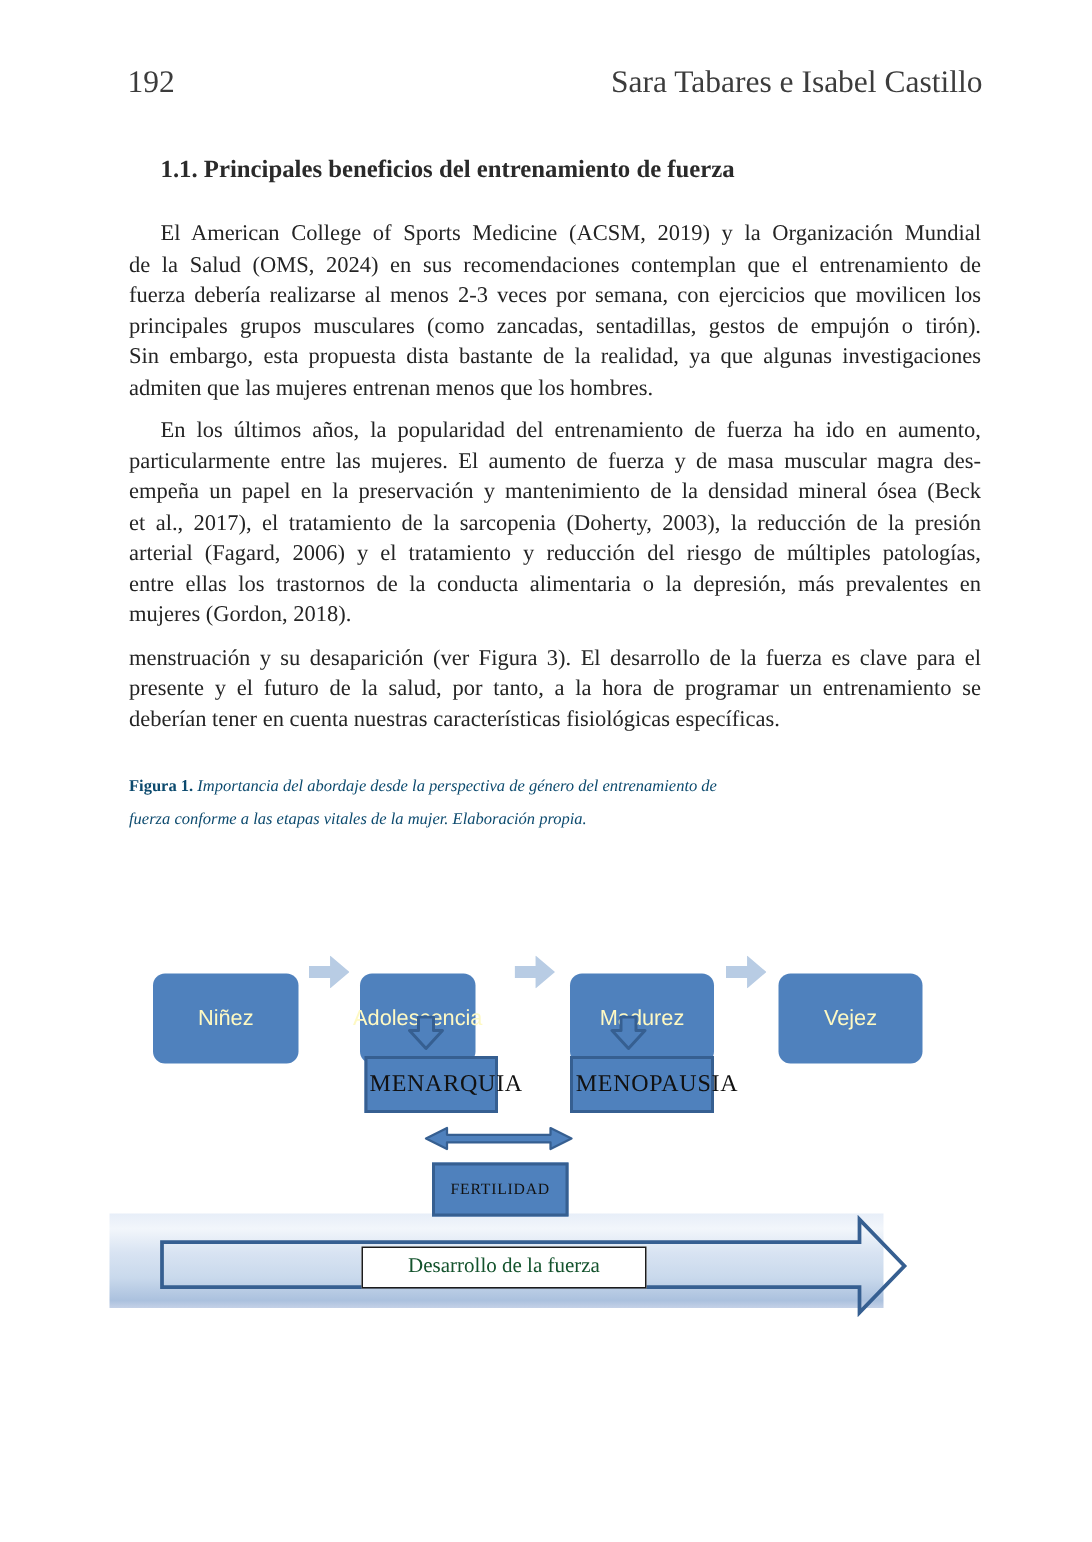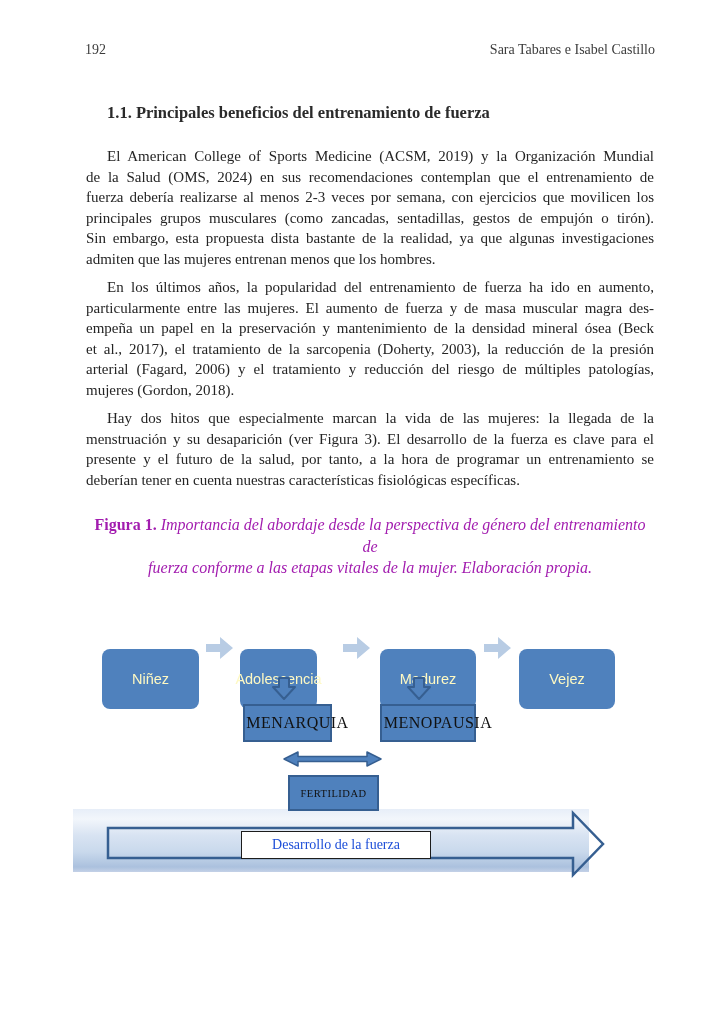--- a/index.html
+++ b/index.html
@@ -14,21 +14,21 @@
     width:728px;height:1028px;
     background:#ffffff;
     overflow:hidden;
     font-family:"Liberation Serif", serif;
     color:var(--ink);
   }
   
   .running-head{
     position:absolute;top:42px;left:85px;width:570px;
     display:flex;justify-content:space-between;align-items:baseline;
-    font-size:14px;color:#3c3c3c;
+    font-size:21px;color:#3c3c3c;
   }
   
   .section-heading{
     position:absolute;top:103px;left:107px;
     font-size:16.5px;font-weight:bold;color:#2a2a2a;
   }
   
   .body-text{
     position:absolute;top:146px;left:86px;width:568px;
     font-size:15px;color:#242424;
@@ -38,21 +38,21 @@
     box-sizing:border-box;width:100%;
     line-height:20.5px;
     text-align:justify;text-align-last:justify;
     white-space:normal;
   }
   .tline.first{padding-left:21px;}
   .tline.last{text-align-last:left;}
   
   .caption{
     position:absolute;top:514px;left:86px;width:568px;
-    text-align:center;font-size:16px;line-height:21.5px;color:#a21caf;
+    font-size:11px;line-height:21.5px;color:#0c4a6e;
   }
   .caption .cap-label{font-weight:bold;font-style:normal;}
   .caption .cap-italic{font-style:italic;}
   
   .diagram{position:absolute;top:600px;left:0;width:728px;height:320px;}
   .stage-box{
     position:absolute;top:18px;height:60px;
     background:var(--stage-fill);
     border-radius:8px;
     color:#fef9c3;
@@ -85,21 +85,21 @@
   }
   .band{
     position:absolute;left:73px;top:209px;width:516px;height:63px;
     background:linear-gradient(180deg,#e7eef8 0%,#f2f6fb 16%,#d8e3f2 42%,#c9d9ec 68%,#abc1de 92%,#c4d1e7 100%);
     z-index:1;
   }
   .big-arrow{position:absolute;left:100px;top:207px;width:512px;height:72px;z-index:2;}
   .arrow-label-box{
     position:absolute;left:241px;top:231px;width:190px;height:28px;box-sizing:border-box;
     background:#ffffff;border:1.5px solid #1c1c1c;
-    font-size:14px;color:#1d4ed8;
+    font-size:14px;color:#14532d;
     display:flex;align-items:center;justify-content:center;
     z-index:4;
   }
 </style>
 </head>
 <body>
 
 <div class="page">
 
   <div class="running-head">
@@ -117,24 +117,24 @@
       <div class="tline">principales grupos musculares (como zancadas, sentadillas, gestos de empujón o tirón).</div>
       <div class="tline">Sin embargo, esta propuesta dista bastante de la realidad, ya que algunas investigaciones</div>
       <div class="tline last">admiten que las mujeres entrenan menos que los hombres.</div>
     </div>
     <div class="para">
       <div class="tline first">En los últimos años, la popularidad del entrenamiento de fuerza ha ido en aumento,</div>
       <div class="tline">particularmente entre las mujeres. El aumento de fuerza y de masa muscular magra des-</div>
       <div class="tline">empeña un papel en la preservación y mantenimiento de la densidad mineral ósea (Beck</div>
       <div class="tline">et al., 2017), el tratamiento de la sarcopenia (Doherty, 2003), la reducción de la presión</div>
       <div class="tline">arterial (Fagard, 2006) y el tratamiento y reducción del riesgo de múltiples patologías,</div>
+      <div class="tline">entre ellas los trastornos de la conducta alimentaria o la depresión, más prevalentes en</div>
       <div class="tline last">mujeres (Gordon, 2018).</div>
     </div>
     <div class="para">
-      <div class="tline first">Hay dos hitos que especialmente marcan la vida de las mujeres: la llegada de la</div>
       <div class="tline">menstruación y su desaparición (ver Figura 3). El desarrollo de la fuerza es clave para el</div>
       <div class="tline">presente y el futuro de la salud, por tanto, a la hora de programar un entrenamiento se</div>
       <div class="tline last">deberían tener en cuenta nuestras características fisiológicas específicas.</div>
     </div>
   </div>
 
   <div class="caption">
     <div><span class="cap-label">Figura 1.</span> <span class="cap-italic">Importancia del abordaje desde la perspectiva de género del entrenamiento de</span></div>
     <div class="cap-italic">fuerza conforme a las etapas vitales de la mujer. Elaboración propia.</div>
   </div>

